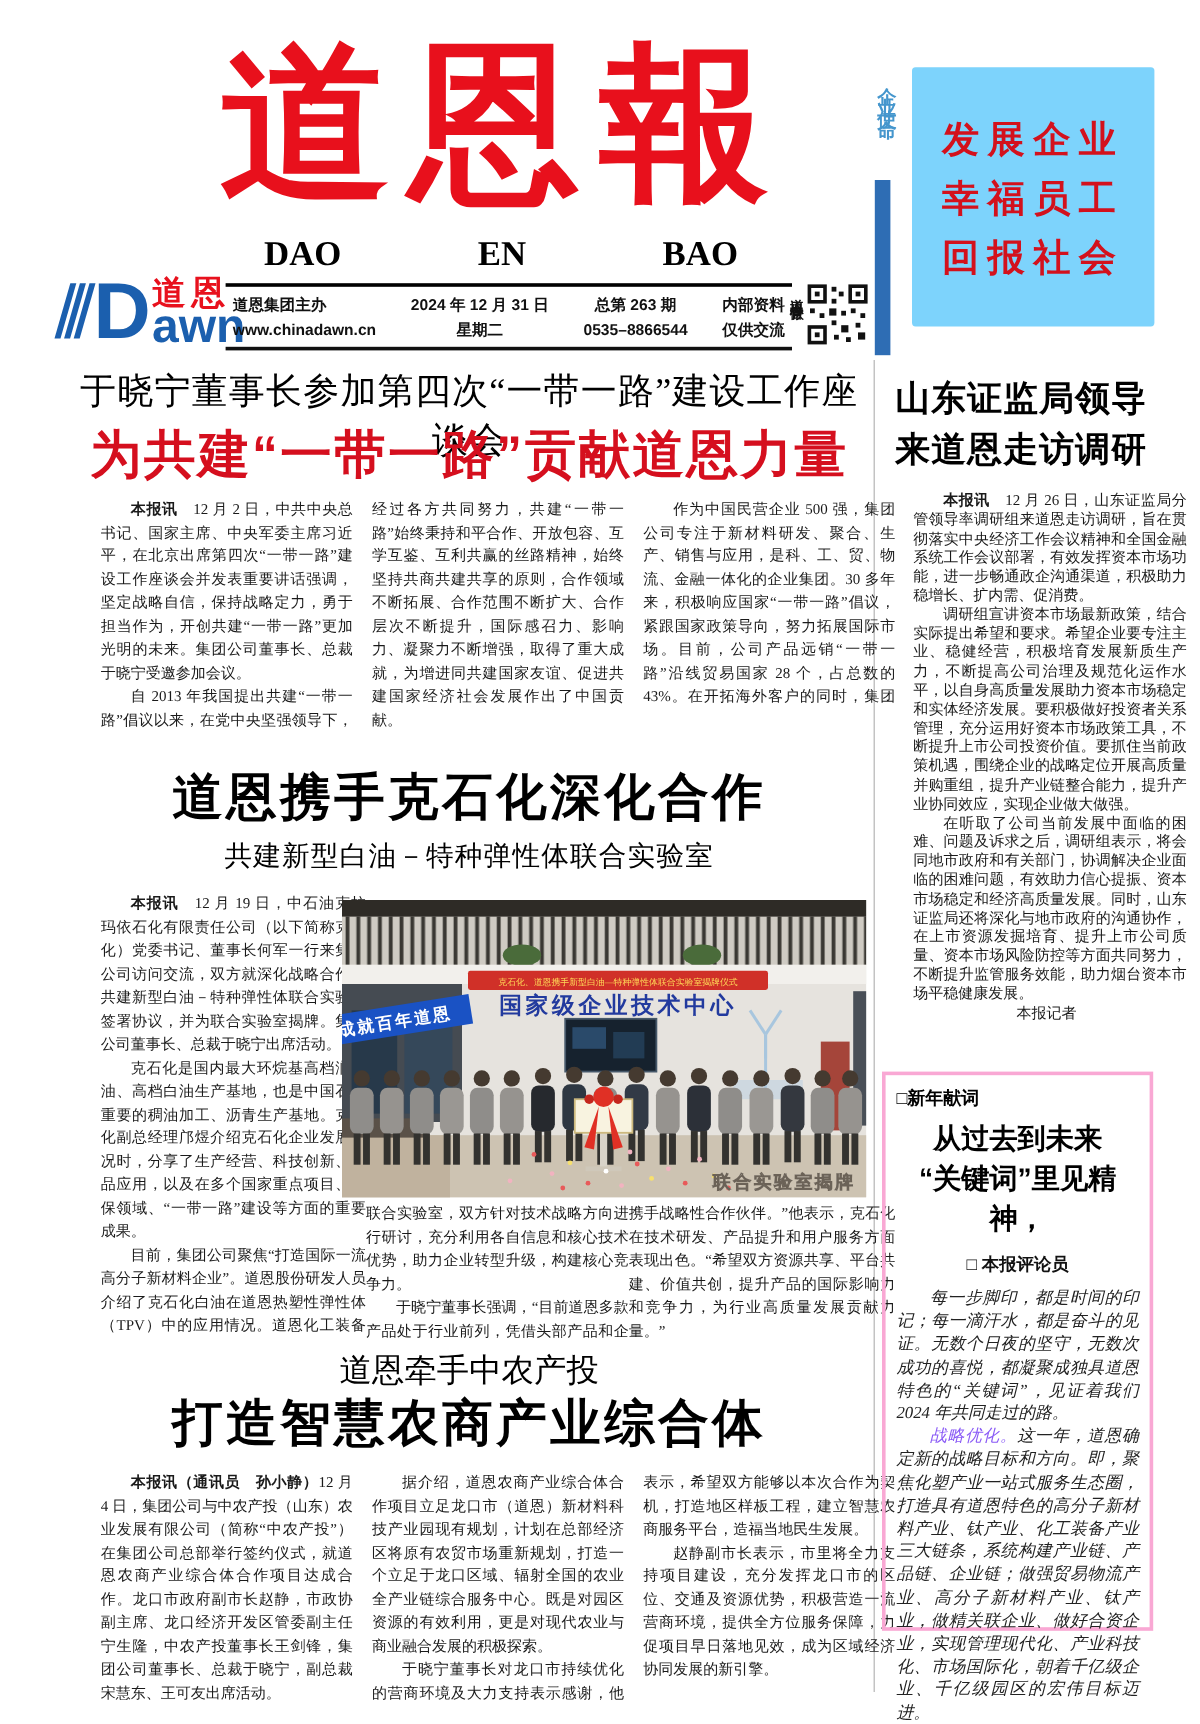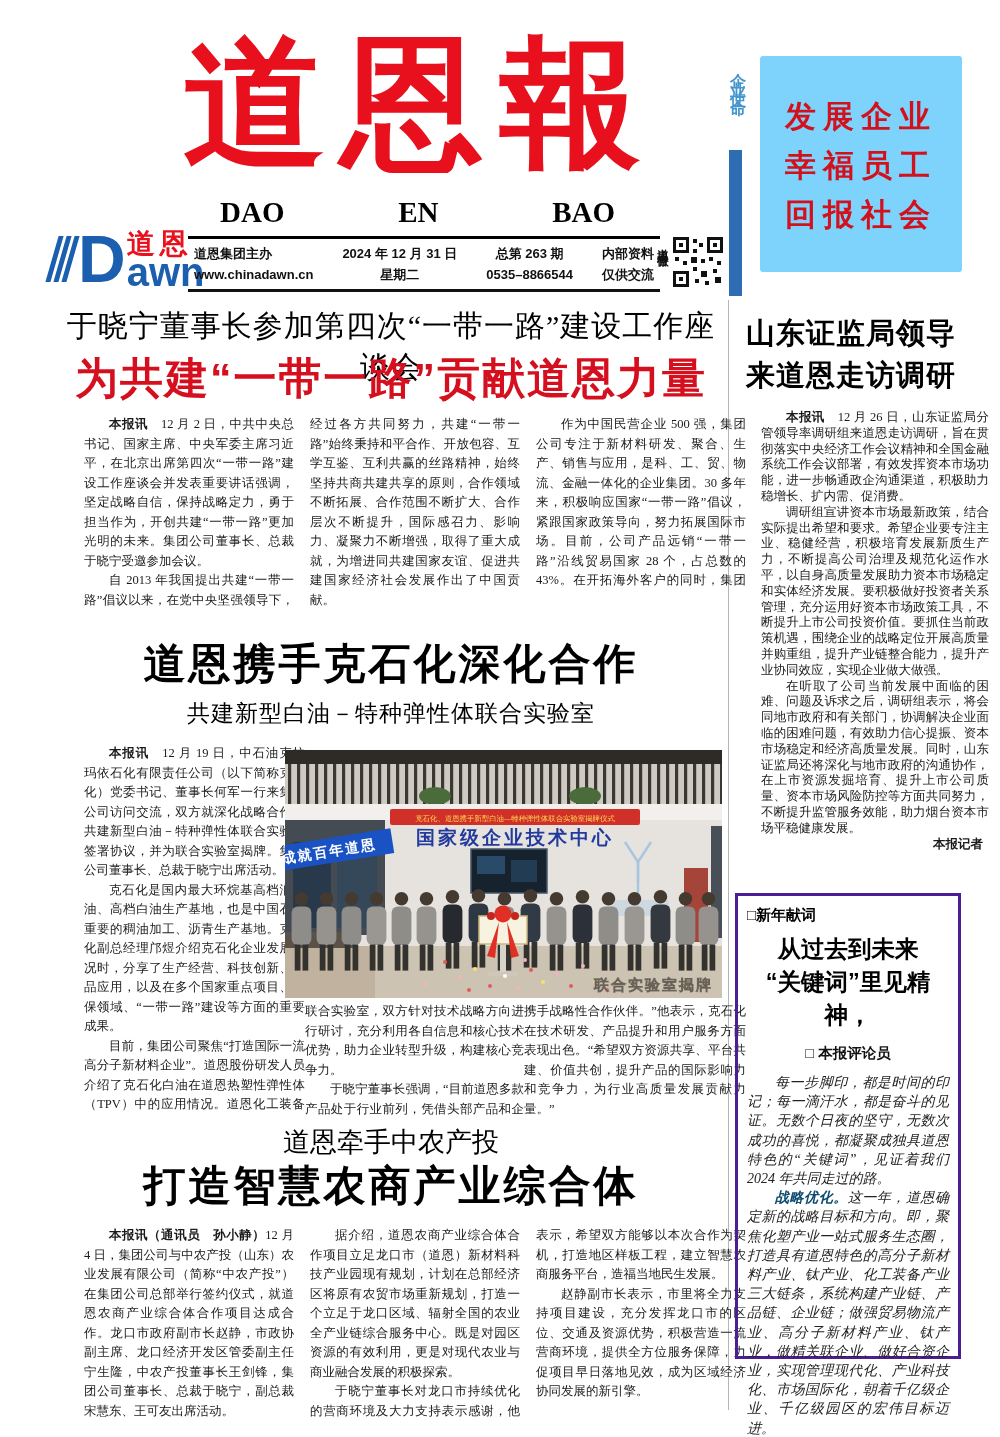--- a/index.html
+++ b/index.html
@@ -36,21 +36,21 @@
   .qr{left:671px;top:235px;}
 
   
   .vrule{left:728px;top:300px;width:1px;height:1110px;background:#b5b5b5;}
 
   
   .bodytext p{margin:0;text-indent:2em;}
   .bodytext p.noind{text-indent:0;}
   .bodytext{font-size:12.5px;line-height:19.5px;text-align:justify;color:#1a1a1a;overflow:hidden;margin-left:24px;}
   .lead{font-weight:bold;font-family:"Liberation Sans",sans-serif;}
-  .byline{text-indent:0 !important;text-align:right;font-weight:bold;font-family:"Liberation Sans",sans-serif;padding-right:6px;}
+  .byline{text-indent:0 !important;text-align:center;font-weight:normal;font-family:"Liberation Sans",sans-serif;padding-right:6px;}
 
   
   .a1-kicker{left:60px;top:306px;width:662px;text-align:center;font-size:30px;color:#000;
     font-family:"Liberation Serif",serif;letter-spacing:1px;}
   .a1-headline{left:60px;top:350px;width:662px;text-align:center;font-size:43px;font-weight:bold;
     color:#d50f1e;font-family:"Liberation Sans",sans-serif;letter-spacing:2px;}
   .a1-body{left:60px;top:415px;width:662px;height:214px;column-count:3;column-gap:16px;}
 
   
   .a2-headline{left:60px;top:636px;width:662px;text-align:center;font-size:42px;font-weight:bold;
@@ -68,29 +68,29 @@
   .a3-headline{left:60px;top:1158px;width:662px;text-align:center;font-size:42px;font-weight:bold;
     color:#000;font-family:"Liberation Sans",sans-serif;letter-spacing:3px;}
   .a3-body{left:60px;top:1226px;width:662px;height:206px;column-count:3;column-gap:16px;}
 
   
   .ar-headline{left:737px;top:312px;width:228px;text-align:center;font-size:29px;font-weight:bold;
     color:#000;font-family:"Liberation Sans",sans-serif;line-height:42px;letter-spacing:1px;}
   .ar-body{left:737px;top:410px;width:228px;height:478px;font-size:12.5px;line-height:15.8px;}
 
   
-  .ny-box{left:735px;top:893px;width:226px;height:466px;border:3px solid #4c1d95;padding:10px 9px 8px 9px;box-sizing:border-box;}
+  .ny-box{left:735px;top:893px;width:226px;height:466px;border:3px solid #f9a8d4;padding:10px 9px 8px 9px;box-sizing:border-box;}
   .ny-tag{font-size:15px;font-weight:bold;font-family:"Liberation Sans",sans-serif;color:#000;}
   .ny-title{margin-top:8px;text-align:center;font-size:23.5px;font-weight:bold;line-height:33px;
     font-family:"Liberation Sans",sans-serif;color:#000;}
   .ny-author{margin-top:12px;text-align:center;font-size:14.5px;font-weight:bold;font-family:"Liberation Sans",sans-serif;}
   .ny-body{margin-top:10px;font-size:14px;line-height:19.2px;text-align:justify;font-style:italic;
     font-family:"Liberation Serif",serif;color:#222;}
   .ny-body p{margin:0;text-indent:2em;}
-  .ny-lead{color:#0c4a6e;font-weight:bold;}
+  .ny-lead{color:#8b5cf6;font-weight:normal;}
 </style>
 </head>
 <body>
 
 <div class="abs mh-title">道恩報</div>
 <div class="abs mh-pinyin">
   <span>DAO</span>
   <span>EN</span>
   <span>BAO</span>
 </div>

